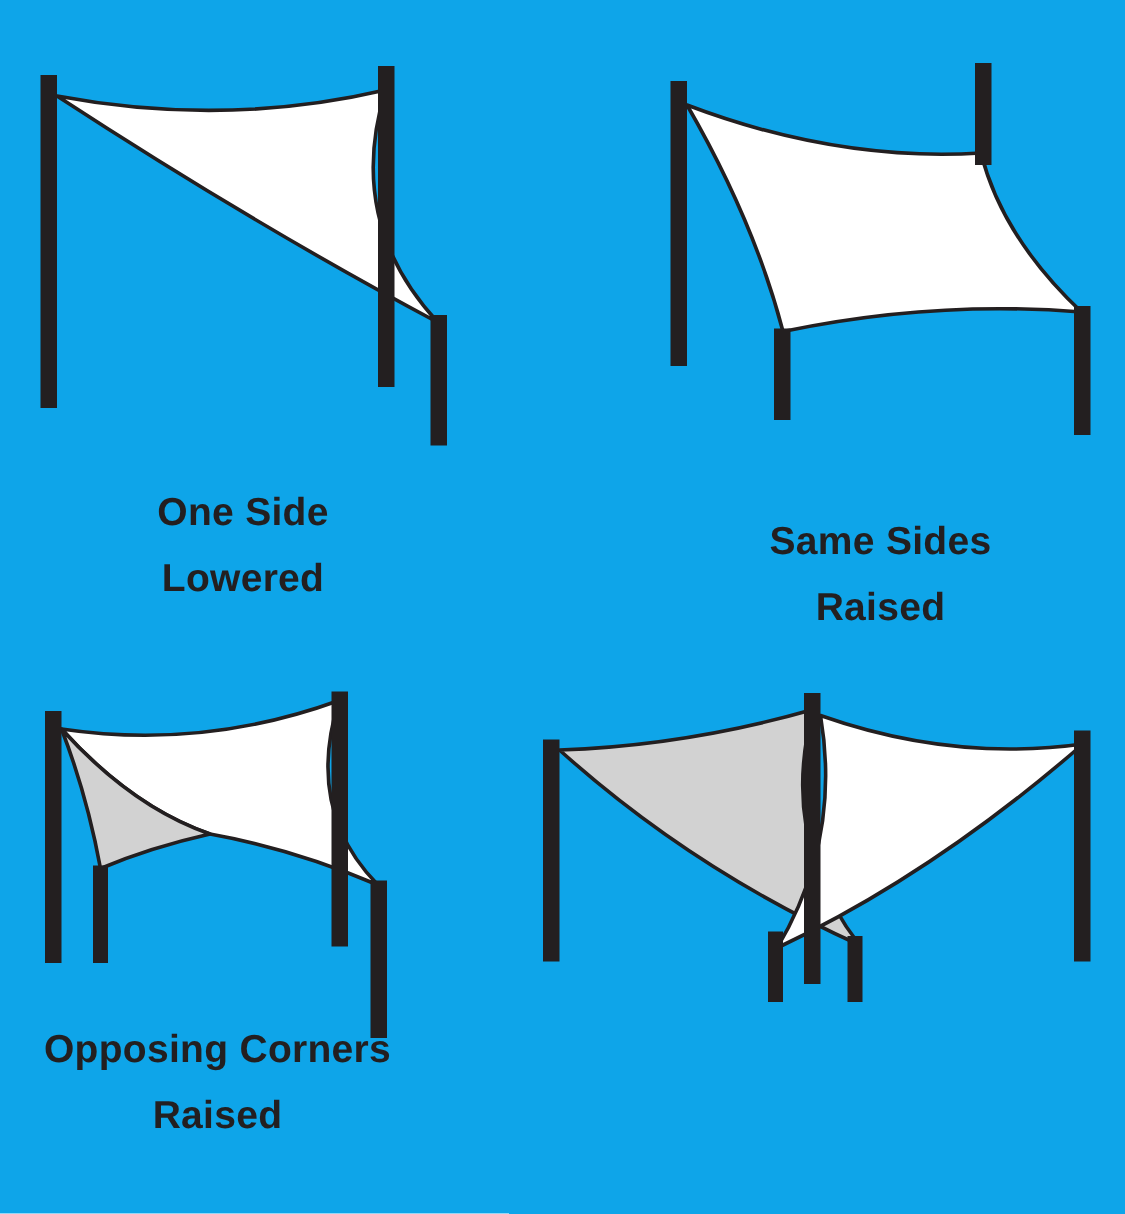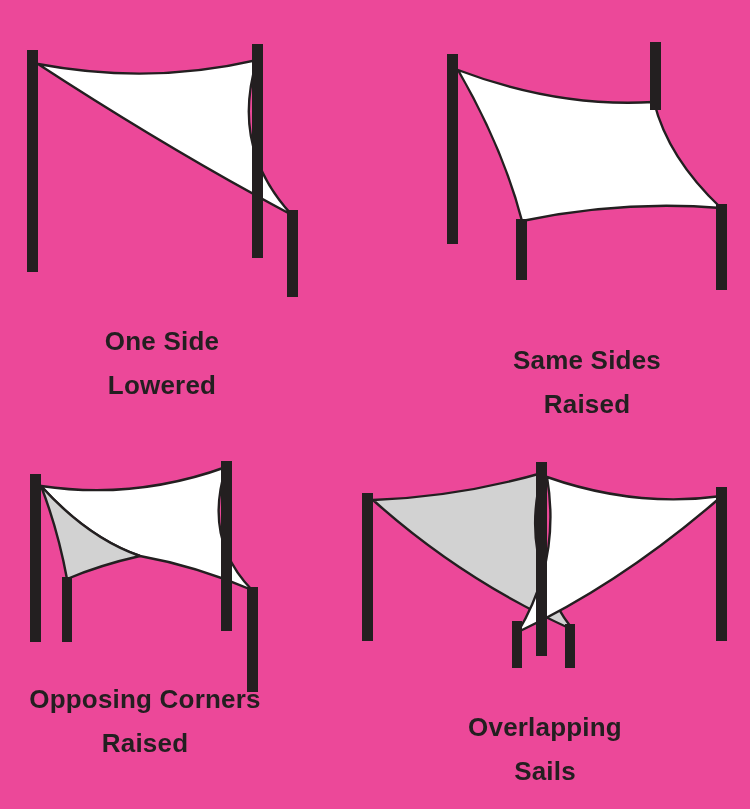--- a/index.html
+++ b/index.html
@@ -5,21 +5,21 @@
   html, body {
     margin: 0;
     padding: 0;
     background: #ffffff;
     font-family: "Liberation Sans", sans-serif;
   }
   #canvas {
     position: relative;
     width: 750px;
     height: 809px;
-    background: #ec4899;
+    background: #0ea5e9;
     overflow: hidden;
   }
   #diagram-svg {
     position: absolute;
     left: 0;
     top: 0;
   }
   .sail {
     stroke: #231f20;
     stroke-width: 2.4;
@@ -86,16 +86,14 @@
 
   <div class="caption" style="left:12px;  top:320px; width:300px">One Side
 Lowered</div>
 
   <div class="caption" style="left:437px; top:339px; width:300px">Same Sides
 Raised</div>
 
   <div class="caption" style="left:0px;   top:678px; width:290px">Opposing Corners
 Raised</div>
 
-  <div class="caption" style="left:395px; top:706px; width:300px">Overlapping
-Sails</div>
 
 </div>
 
 </body></html>

